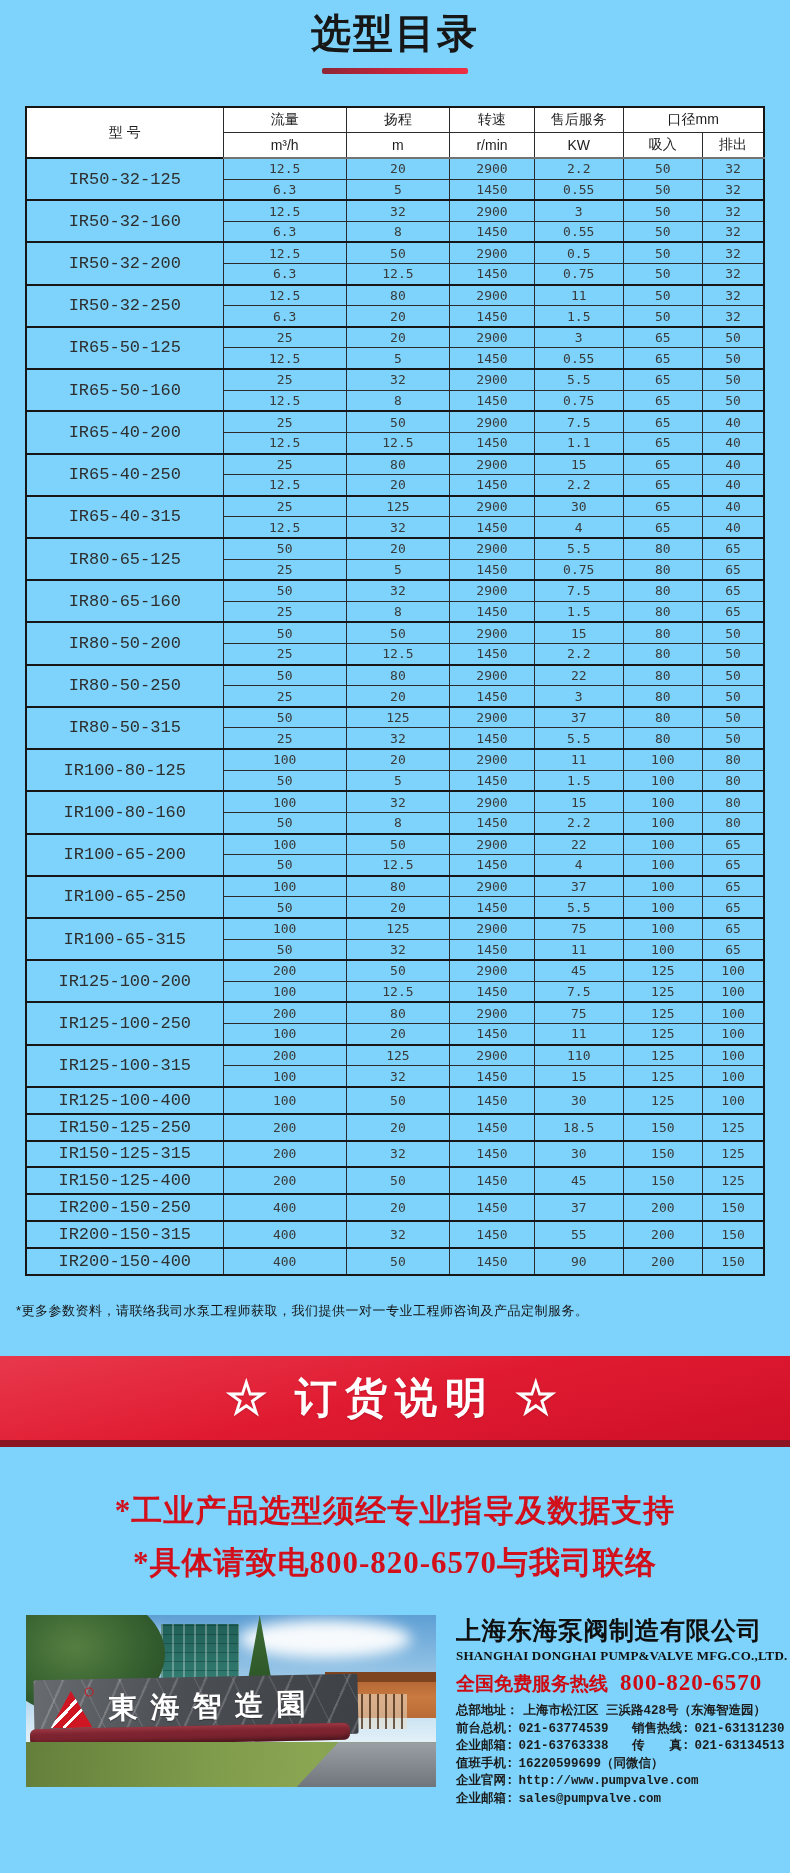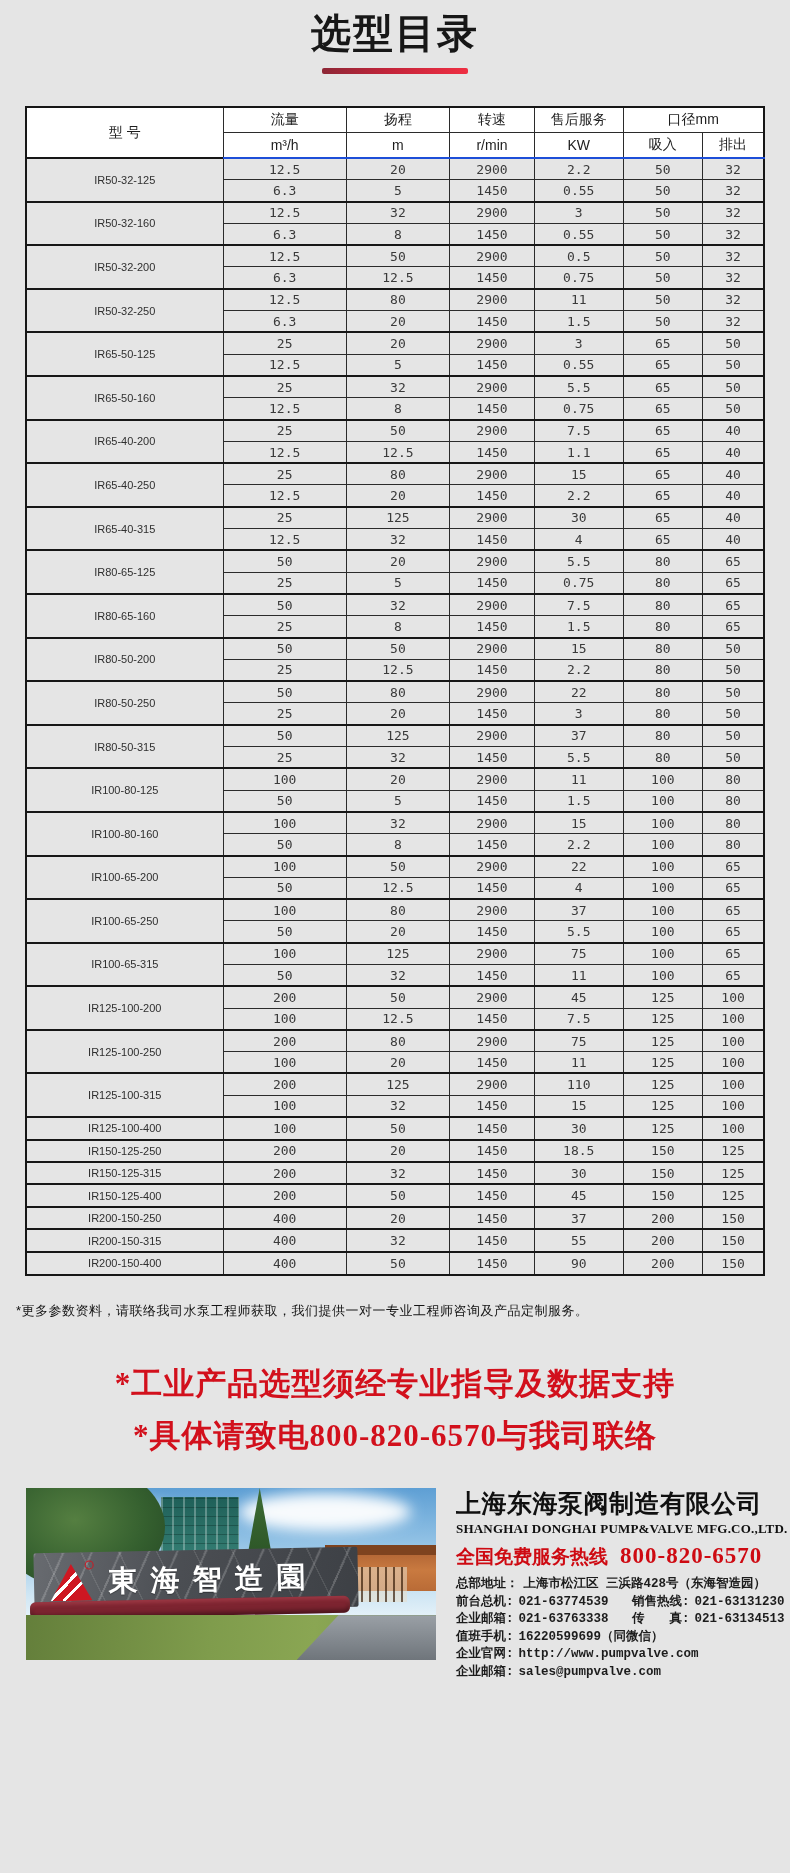--- a/index.html
+++ b/index.html
@@ -1,31 +1,31 @@
 <!DOCTYPE html>
 <html><head>
 <meta charset="utf-8">
 <style>
   html,body{margin:0;padding:0;}
   body{font-family:"Liberation Sans", sans-serif; background:#fff;}
-  .page{width:790px;height:1873px;background:#e5e5e5;overflow:hidden;position:relative;}
+  .page{width:790px;height:1873px;background:#7dd3fc;overflow:hidden;position:relative;}
 
   
   .page-title{padding-top:10px;text-align:center;font-size:40px;font-weight:bold;color:#171717;letter-spacing:2px;line-height:46px;}
   .title-underline{width:146px;height:6px;margin:12px auto 0;border-radius:2px;
     background:linear-gradient(90deg,#8d2736 0%,#c2243a 45%,#ef2f43 100%);}
 
   
   .table-wrap{margin:32px 25px 0;border-radius:27px;}
   table.spec{width:100%;height:1170px;border-collapse:collapse;table-layout:fixed;
     border:2px solid #161616;}
   table.spec th, table.spec td{border:1px solid #2b2b2b;text-align:center;vertical-align:middle;padding:0;}
   table.spec thead th{font-size:14px;font-weight:normal;color:#1d1d1d;height:24px;background:#fff;}
-  table.spec thead tr:last-child th{border-bottom:2px solid #1d4ed8;}
-  td.model-cell{font-family:Liberation Sans, sans-serif;font-size:11px;color:#2f2f2f;letter-spacing:0;}
+  table.spec thead tr:last-child th{border-bottom:2px solid #737373;}
+  td.model-cell{font-family:Liberation Mono, monospace;font-size:17px;color:#2f2f2f;letter-spacing:0;}
   td.val-cell{font-family:"DejaVu Sans Mono", monospace;font-size:13px;color:#3a3a3a;}
   tr.group-start td{border-top:2px solid #161616;}
 
   
   .footnote{margin:26px 16px 0;font-size:13px;color:#141414;letter-spacing:.5px;}
 
   
   .order-banner{margin-top:36px;height:84px;display:flex;align-items:center;justify-content:center;
     background:linear-gradient(168deg,#e8384c 0%,#e01b31 48%,#cf1028 100%);
     border-bottom:7px solid #8c1322;}
@@ -568,20 +568,23 @@
             <td class="val-cell">90</td>
             <td class="val-cell">200</td>
             <td class="val-cell">150</td>
           </tr>
         </tbody>
     </table>
   </div>
 
   <div class="footnote">*更多参数资料，请联络我司水泵工程师获取，我们提供一对一专业工程师咨询及产品定制服务。</div>
 
+  <div class="order-banner">
+    <span class="banner-text">☆ 订货说明 ☆</span>
+  </div>
 
   <div class="notice">*工业产品选型须经专业指导及数据支持</div>
   <div class="notice second">*具体请致电800-820-6570与我司联络</div>
 
   <div class="footer">
 
     <div class="photo">
       <div class="ph ph-sky"></div>
       <div class="ph ph-cloud1"></div>
       <div class="ph ph-cloud2"></div>

